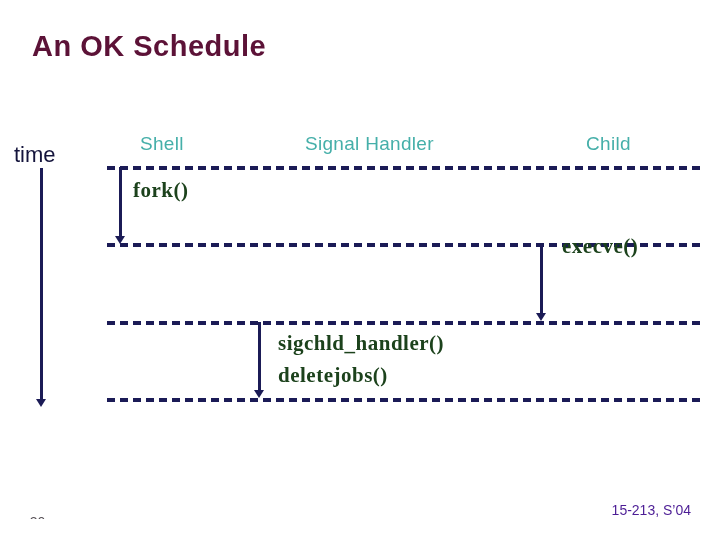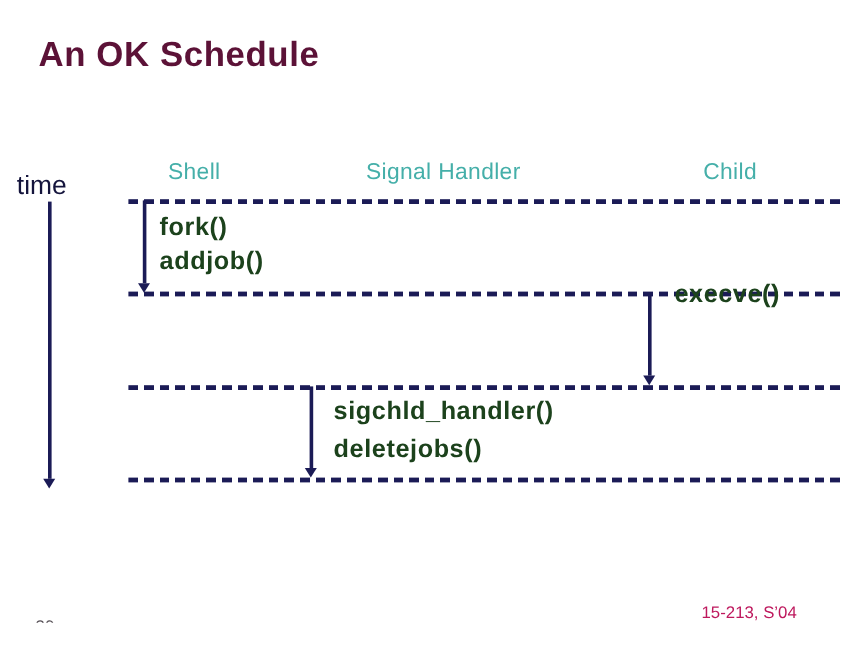--- a/index.html
+++ b/index.html
@@ -42,37 +42,37 @@
     border-left:5.5px solid transparent;
     border-right:5.5px solid transparent;
     border-top:8px solid #1B1B56;
   }
   .arrow-time{left:40px;top:168px;height:231px;}
   .arrow-shell{left:119px;top:167px;height:69px;}
   .arrow-child{left:540px;top:244px;height:69px;}
   .arrow-sig{left:258px;top:322px;height:68px;}
   .code{
     position:absolute;
-    font-family:Liberation Sans, sans-serif;
+    font-family:Liberation Serif, serif;
     font-weight:bold;font-size:21px;color:#1C421C;
     letter-spacing:0.5px;white-space:pre;
   }
   .ev-fork{left:133px;top:178px;}
   .ev-addjob{left:133px;top:206px;}
   .ev-execve{left:562px;top:234px;}
   .ev-exit{left:562px;top:284px;}
   .ev-sigh{left:278px;top:331px;}
   .ev-deljobs{left:278px;top:363px;}
   .footer-left{
     position:absolute;left:18px;top:502px;
     font-size:14px;color:#585258;margin-top:12px;
   }
   .footer-right{
-    position:absolute;right:56px;top:502px;
-    font-size:14px;color:#be185d;
+    position:absolute;right:29px;top:502px;
+    font-size:14px;color:#4c1d95;
   }
 </style>
 </head>
 <body>
 
 <div class="slide">
 
   <div class="title">An OK Schedule</div>
 
   <div class="time-label">time</div>
@@ -93,21 +93,20 @@
       <span class="head"></span>
     </div>
   <div class="varrow arrow-child">
       <span class="head"></span>
     </div>
   <div class="varrow arrow-sig">
       <span class="head"></span>
     </div>
 
   <div class="code ev-fork">fork()</div>
-  <div class="code ev-addjob">addjob()</div>
   <div class="code ev-execve">execve()</div>
   <div class="code ev-sigh">sigchld_handler()</div>
   <div class="code ev-deljobs">deletejobs()</div>
 
   <div class="footer-left">– 30 –</div>
   <div class="footer-right">15-213, S’04</div>
 
 </div>
 
 </body></html>

